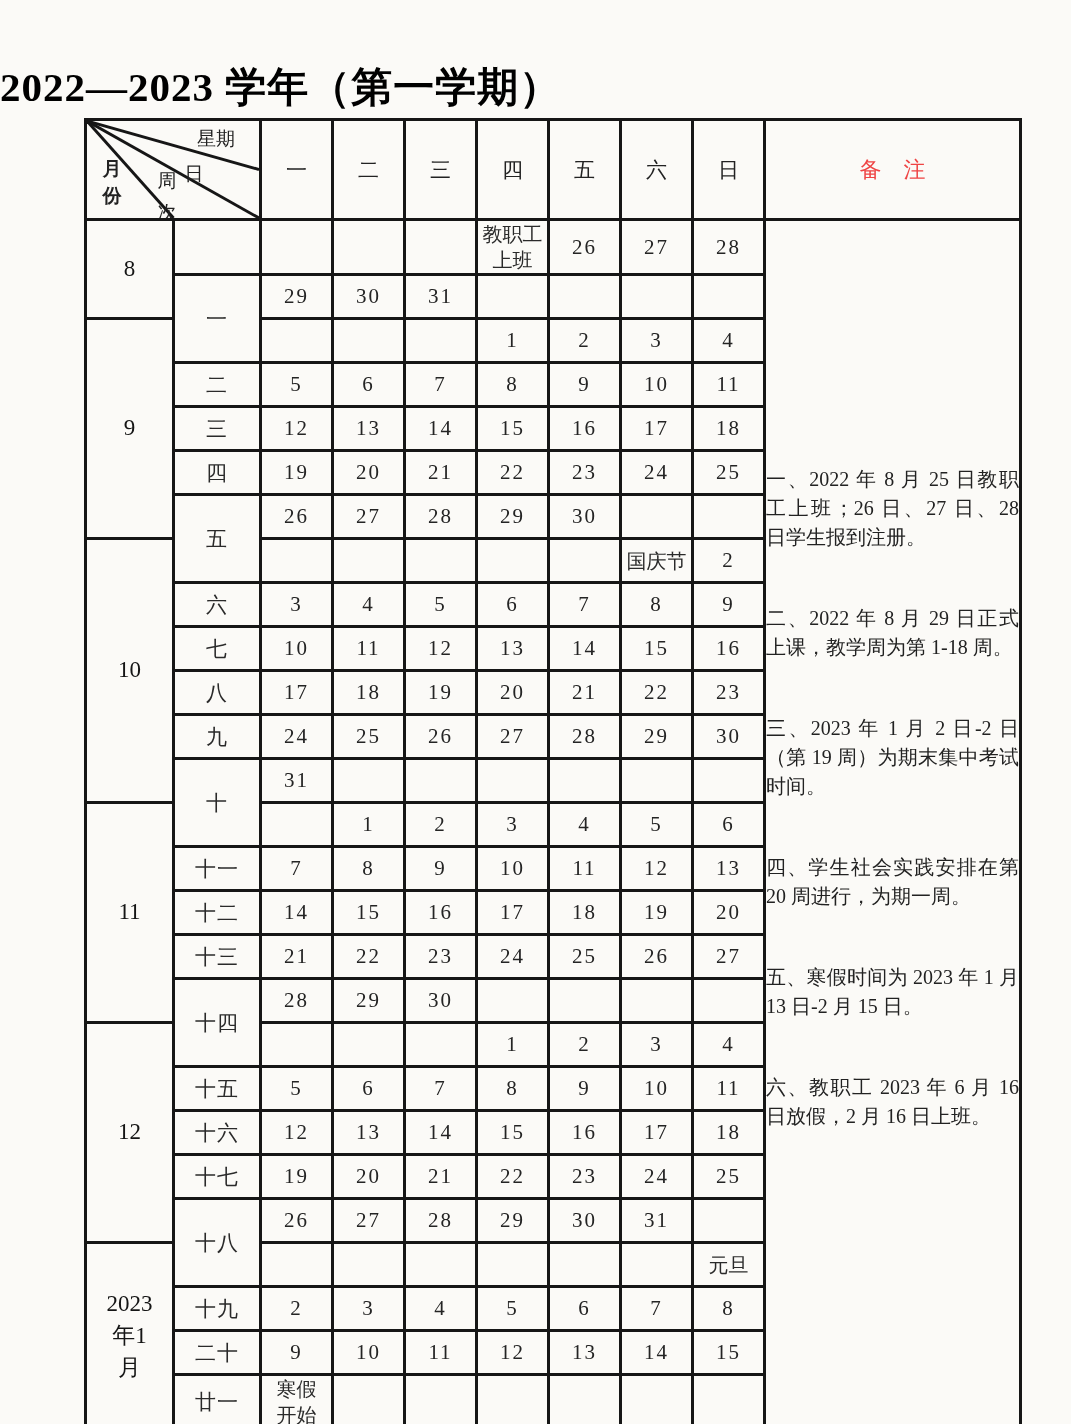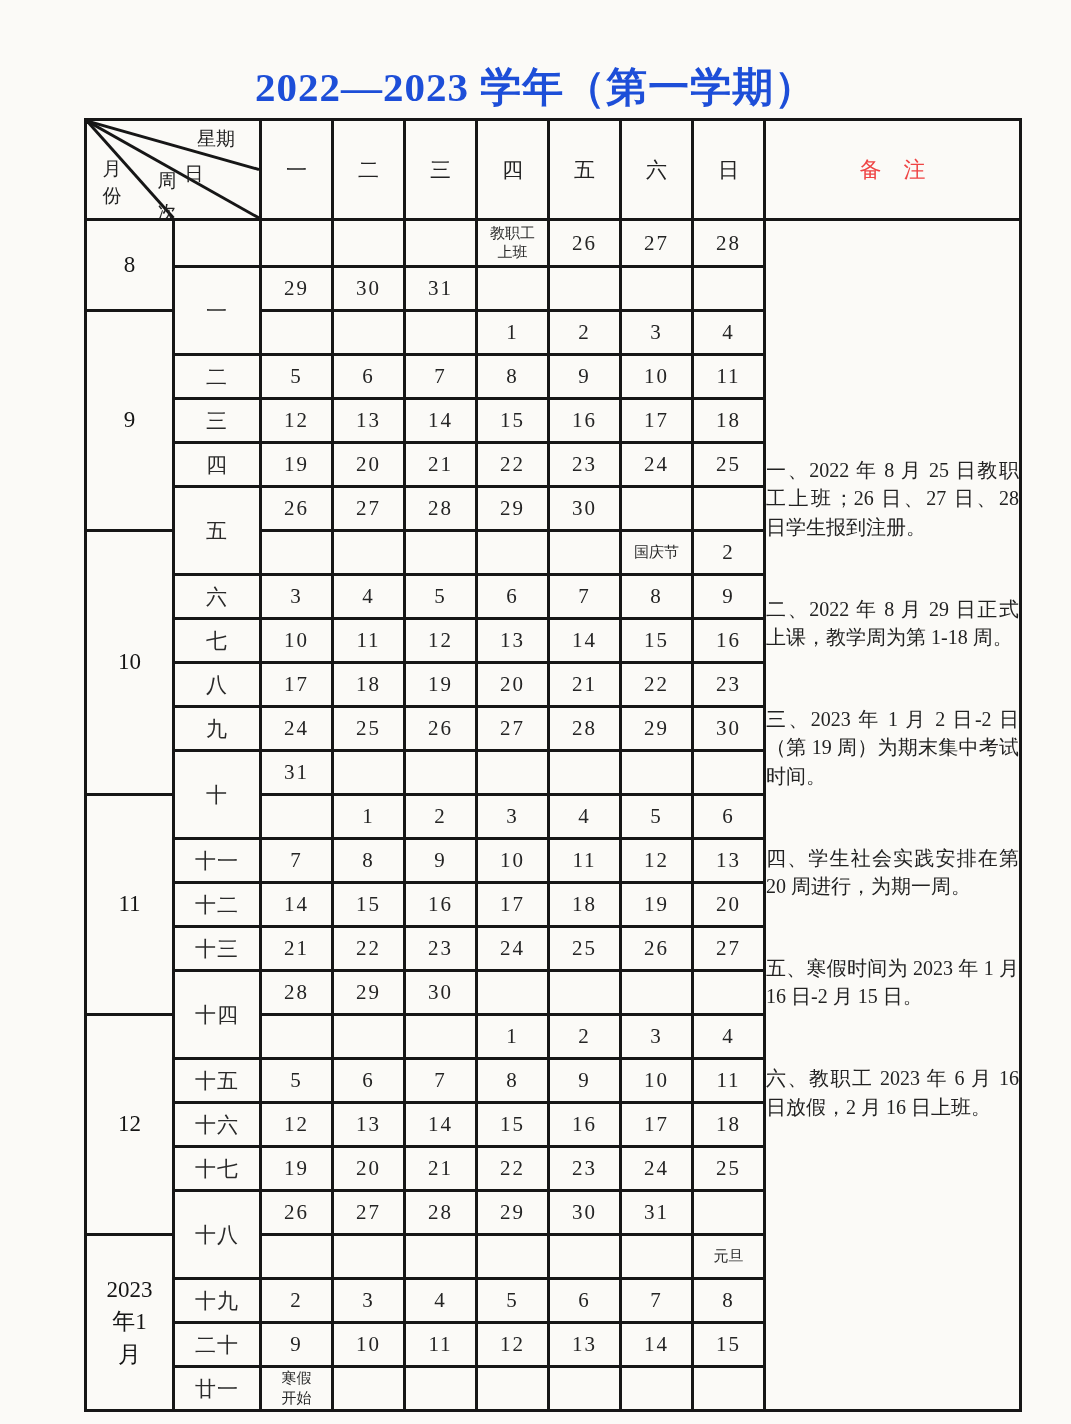--- a/index.html
+++ b/index.html
@@ -12,25 +12,25 @@
     position:relative;
     width:1071px;height:1424px;
     margin:0 auto;
     background:#fbfaf7;
     overflow:hidden;
   }
   .title{
     position:absolute;
     top:60px;left:0;width:100%;
     margin:0;
-    text-align:center;
+    text-align:left;
     font-size:41px;
     font-weight:bold;
     letter-spacing:1px;
-    color:#1d4ed8;
+    color:#000000;
   }
   table.cal{
     position:absolute;
     left:84px;top:118px;
     width:935px;
     border-collapse:collapse;
     table-layout:fixed;
   }
   table.cal th,table.cal td{
     border:3px solid #161616;
@@ -48,28 +48,28 @@
   .c-lbl{
     position:absolute;
     font-size:19px;
     line-height:22px;
     color:#222;
     text-align:center;
   }
   .c-weekday{left:106px;top:7px;width:46px;}
   .c-date{left:96px;top:42px;width:22px;}
   .c-week{left:68px;top:44px;width:24px;line-height:32px;}
-  .c-month{left:13px;top:34px;width:24px;line-height:27px;}
+  .c-month{left:13px;top:34px;width:24px;line-height:27px;font-weight:bold;}
   .day-th{font-size:21px;color:#222;}
   .remarks-th{font-size:22px;color:#ef4444;}
   .month-cell{font-size:23px;font-weight:bold;color:#151515;}
   .month-cell .wrap{display:inline-block;max-width:54px;line-height:1.4;}
   .week-cell{font-size:21px;color:#2a2a2a;letter-spacing:1px;}
   .day-cell{font-size:21px;letter-spacing:2px;color:#242424;}
-  .day-cell.special{font-size:15px;letter-spacing:0;line-height:1.3;color:#2a2a2a;}
+  .day-cell.special{font-size:20px;letter-spacing:0;line-height:1.3;color:#2a2a2a;}
   .remarks-cell{
     vertical-align:top;
     text-align:left;
     padding:202px 15px 0 13px;
   }
   .note{
     margin:0 0 53px 0;
     font-size:20px;
     line-height:1.43;
     text-align:justify;
@@ -127,21 +127,21 @@
           <td class="day-cell"></td>
           <td class="day-cell special">教职工<br>上班</td>
           <td class="day-cell">26</td>
           <td class="day-cell">27</td>
           <td class="day-cell">28</td>
           <td class="remarks-cell" rowspan="27">
             <p class="note">一、2022 年 8 月 25 日教职工上班；26 日、27 日、28 日学生报到注册。</p>
             <p class="note">二、2022 年 8 月 29 日正式上课，教学周为第 1-18 周。</p>
             <p class="note">三、2023 年 1 月 2 日-2 日（第 19 周）为期末集中考试时间。</p>
             <p class="note">四、学生社会实践安排在第 20 周进行，为期一周。</p>
-            <p class="note">五、寒假时间为 2023 年 1 月 16 日-2 月 15 日。</p>
+            <p class="note">五、寒假时间为 2023 年 1 月 13 日-2 月 15 日。</p>
             <p class="note">六、教职工 2023 年 6 月 16 日放假，2 月 16 日上班。</p>
           </td>
         </tr>
         <tr>
           <td class="week-cell" rowspan="2">一</td>
           <td class="day-cell">29</td>
           <td class="day-cell">30</td>
           <td class="day-cell">31</td>
           <td class="day-cell"></td>
           <td class="day-cell"></td>

